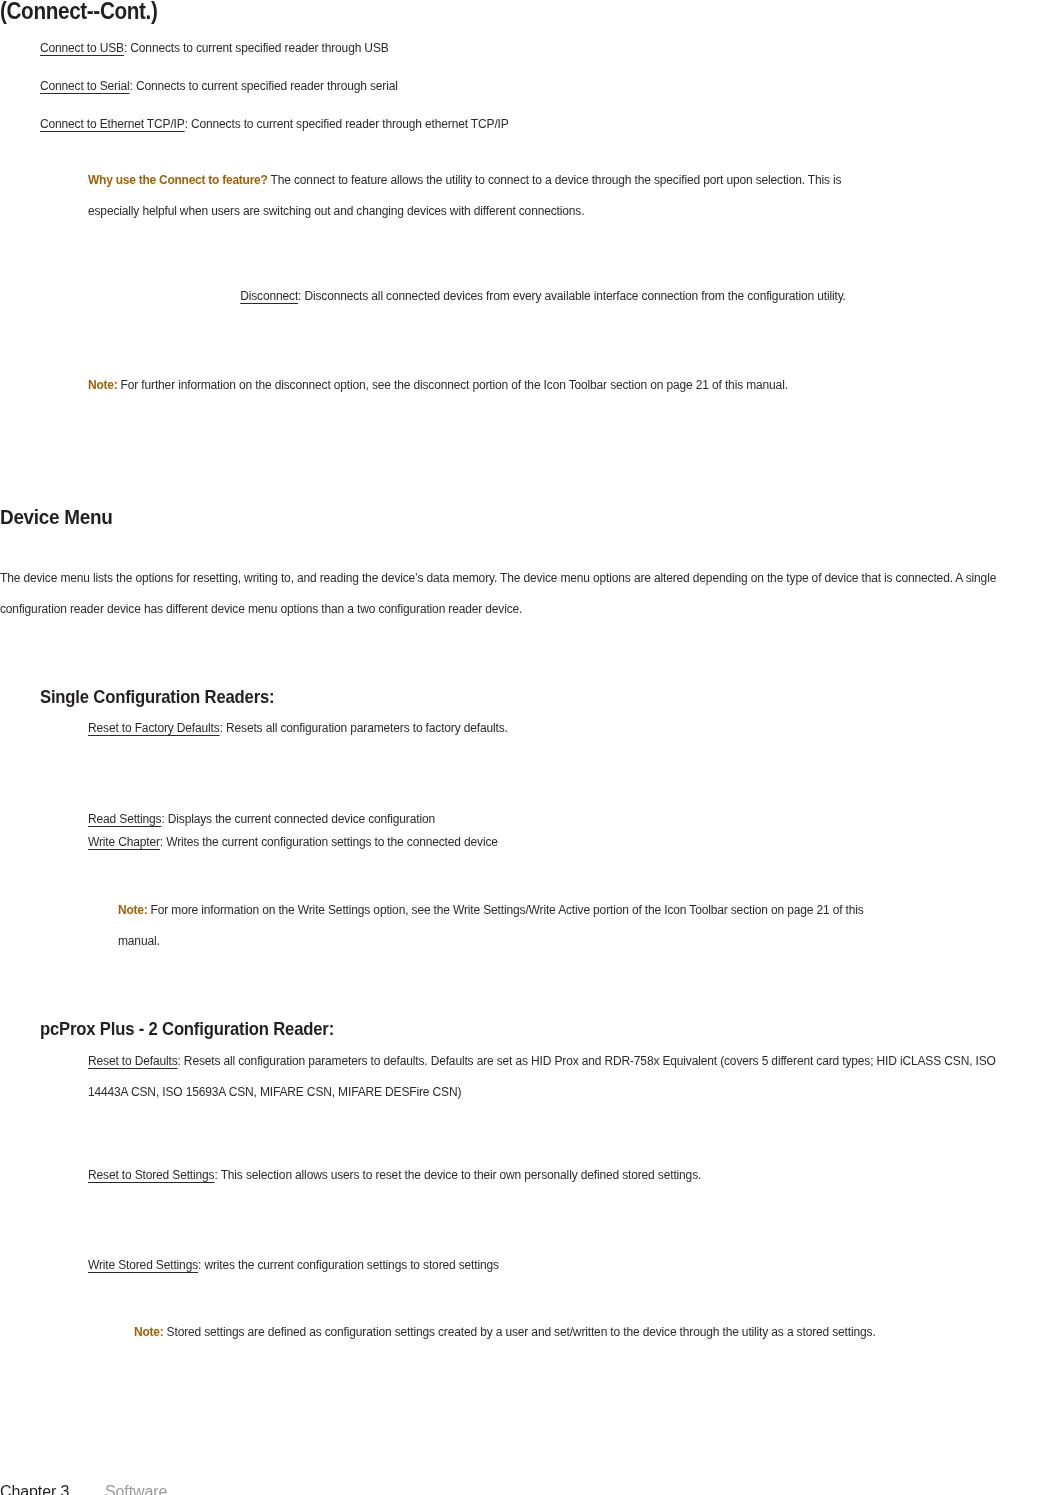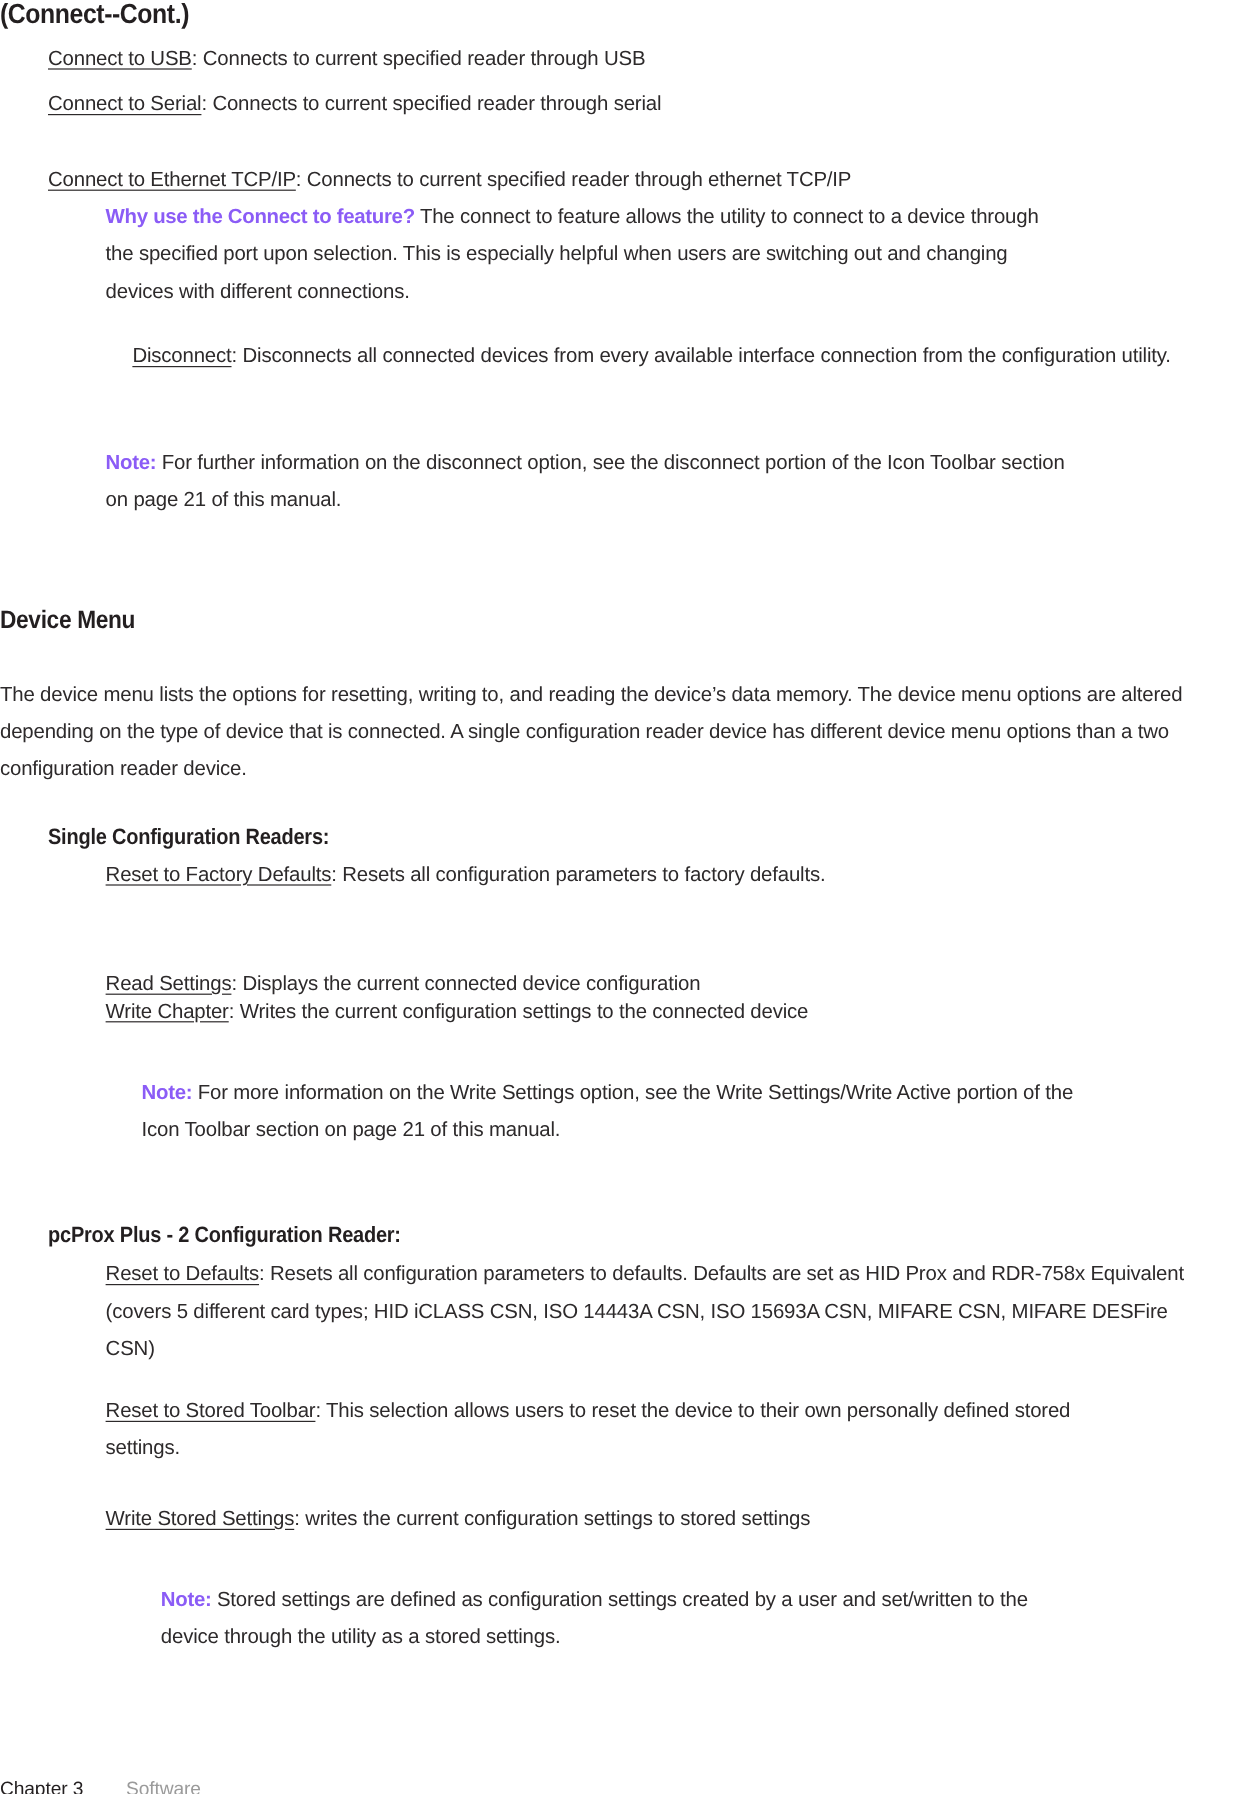--- a/index.html
+++ b/index.html
@@ -53,29 +53,29 @@
     font-weight: bold;
     letter-spacing: -0.2px;
     color: #231f20;
     transform: scaleX(0.90);
     transform-origin: left top;
     white-space: nowrap;
   }
 
   
   .body-text {
-    font-size: 17px;
+    font-size: 12px;
     line-height: 31px;
     color: #2d2a2b;
     font-weight: 400;
     letter-spacing: -0.15px;
   }
 
   .u { text-decoration: underline; text-underline-offset: 2.5px; }
-  .b { font-weight: bold; color: #8b5cf6; letter-spacing: -0.25px; }
+  .b { font-weight: bold; color: #a16207; letter-spacing: -0.25px; }
 
   
   .blk { position: absolute; }
 
   
   .lvl1 { left: 40px; }
   .lvl2 { left: 88px; }
   .lvl3 { left: 118px; }
 
   
@@ -108,21 +108,21 @@
   <div class="page-title">(Connect--Cont.)</div>
 
   <div class="blk lvl1 body-text" style="top:33px; width:980px;">
     <span class="u">Connect to USB</span><span>: Connects to current specified reader through USB</span>
   </div>
 
   <div class="blk lvl1 body-text" style="top:71px; width:980px;">
     <span class="u">Connect to Serial</span><span>: Connects to current specified reader through serial</span>
   </div>
 
-  <div class="blk lvl1 body-text" style="top:109px; width:1000px;margin-top:25px;">
+  <div class="blk lvl1 body-text" style="top:109px; width:1000px;">
     <span class="u">Connect to Ethernet TCP/IP</span><span>: Connects to current specified reader through ethernet TCP/IP</span>
   </div>
 
   <div class="blk lvl2 body-text" style="top:165px; width:790px;">
     <span class="b">Why use the Connect to feature?</span><span> The connect to feature allows the utility to connect to a device through the specified port upon selection. This is especially helpful when users are switching out and changing devices with different connections.</span>
   </div>
 
   <div class="blk lvl1 body-text" style="top:281px; width:1006px;text-align:center;">
     <span class="u">Disconnect</span><span>: Disconnects all connected devices from every available interface connection from the configuration utility.</span>
   </div>
@@ -153,21 +153,21 @@
     <span class="b">Note:</span><span> For more information on the Write Settings option, see the Write Settings/Write Active portion of the Icon Toolbar section on page 21 of this manual.</span>
   </div>
 
   <div class="blk sub-head lvl1" style="top:1018px;">pcProx Plus - 2 Configuration Reader:</div>
 
   <div class="blk lvl2 body-text" style="top:1046px; width:920px;">
     <span class="u">Reset to Defaults</span><span>: Resets all configuration parameters to defaults. Defaults are set as HID Prox and RDR-758x Equivalent (covers 5 different card types; HID iCLASS CSN, ISO 14443A CSN, ISO 15693A CSN, MIFARE CSN, MIFARE DESFire CSN)</span>
   </div>
 
   <div class="blk lvl2 body-text" style="top:1160px; width:860px;">
-    <span class="u">Reset to Stored Toolbar</span><span>: This selection allows users to reset the device to their own personally defined stored settings.</span>
+    <span class="u">Reset to Stored Settings</span><span>: This selection allows users to reset the device to their own personally defined stored settings.</span>
   </div>
 
   <div class="blk lvl2 body-text" style="top:1250px; width:940px;">
     <span class="u">Write Stored Settings</span><span>: writes the current configuration settings to stored settings</span>
   </div>
 
   <div class="blk lvl3 body-text" style="top:1317px; width:770px;margin-left:16px;">
     <span class="b">Note:</span><span> Stored settings are defined as configuration settings created by a user and set/written to the device through the utility as a stored settings.</span>
   </div>
 

